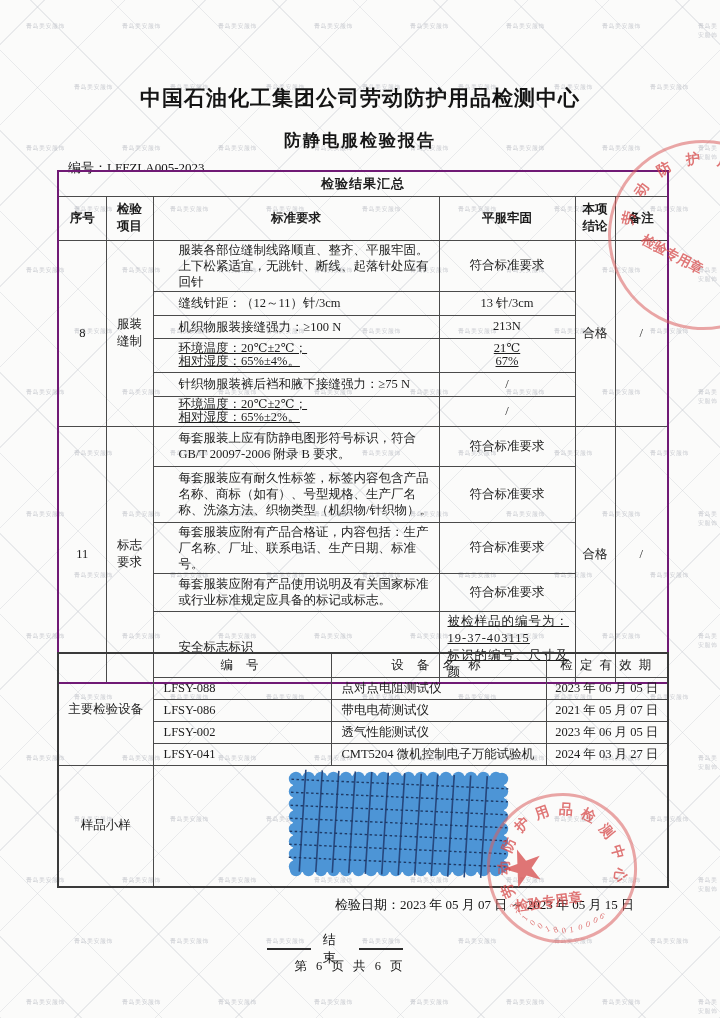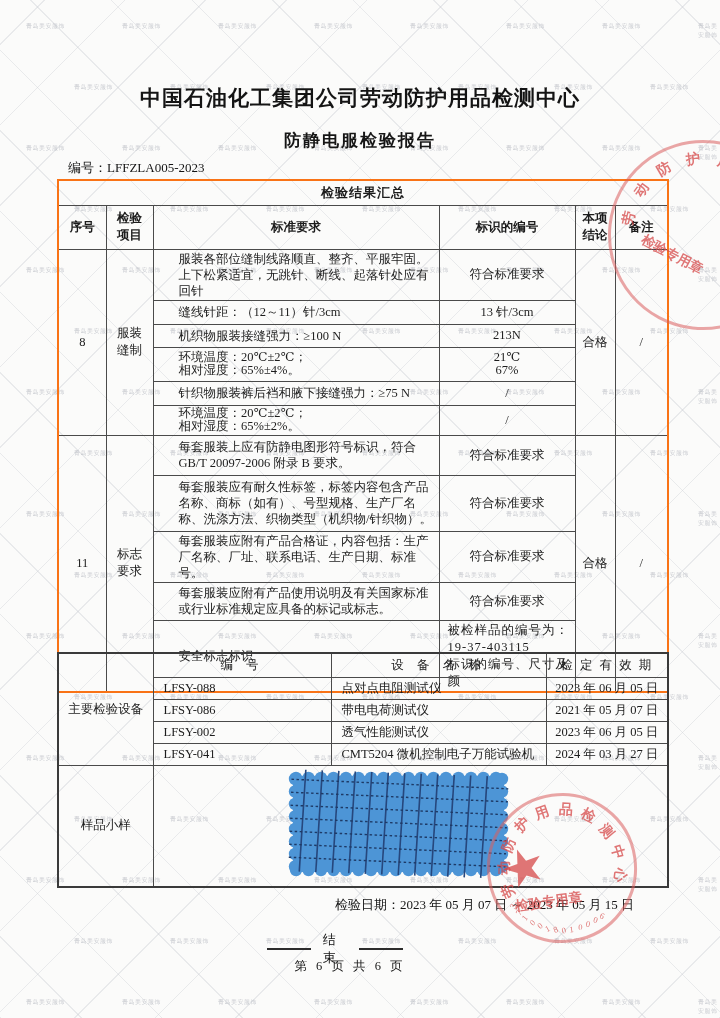--- a/index.html
+++ b/index.html
@@ -20,26 +20,26 @@
   .title{position:absolute;left:0;top:84px;width:720px;text-align:center;
          font-size:21px;font-weight:bold;letter-spacing:1px;color:#141414;}
   .subtitle{position:absolute;left:0;top:129px;width:720px;text-align:center;
          font-size:17px;font-weight:bold;letter-spacing:2px;color:#161616;
          font-family:"Liberation Sans","DejaVu Sans",sans-serif;}
   .repno{position:absolute;left:68px;top:159px;font-size:13px;color:#141414;}
 
   table{border-collapse:collapse;table-layout:fixed;background:transparent;}
   td{border:1px solid #4a4a4a;font-size:12.5px;vertical-align:middle;
      padding:1px 5px;overflow:hidden;color:#1c1c1c;}
-  .maintbl{position:absolute;left:57px;top:179px;width:610px;border:2px solid #f97316;}
+  .maintbl{position:absolute;left:57px;top:170px;width:610px;border:2px solid #701a75;}
   .eqtbl{position:absolute;left:57px;top:652px;width:610px;border:2px solid #3a3a3a;}
   .tc{text-align:center;}
   .req{ text-align:left;line-height:16px;padding-left:25px;padding-right:6px;}
   .tight{line-height:13.5px;}
-  .preline{white-space:pre-line;}
+  .preline{white-space:pre-line;text-decoration:underline;}
   .hdr{font-weight:bold;text-align:center;font-size:12.5px;}
   .ttl{font-weight:bold;text-align:center;font-size:13px;letter-spacing:1px;}
   .w2em{display:inline-block;width:2em;line-height:17px;text-align:center;}
   .res5{text-align:left;line-height:17px;letter-spacing:1px;padding-left:8px;}
   .lsp{letter-spacing:5px;font-weight:normal;}
   .eqcell{padding-left:10px;}
 
   .samplecell{position:relative;}
   .swatch{position:absolute;left:132px;top:3px;}
 
@@ -205,21 +205,21 @@
           <col style="width:53px">
       </colgroup>
       <tbody>
           <tr style="height:25px">
         <td colspan="6" class="ttl">检验结果汇总</td>
       </tr>
       <tr style="height:44px">
         <td class="hdr">序号</td>
         <td class="hdr"><span class="w2em">检验项目</span></td>
         <td class="hdr">标准要求</td>
-        <td class="hdr">标识的编号</td>
+        <td class="hdr">平服牢固</td>
         <td class="hdr"><span class="w2em">本项结论</span></td>
         <td class="hdr">备注</td>
       </tr>
 
       <tr style="height:44px">
         <td rowspan="6" class="tc">8</td>
         <td rowspan="6" class="tc"><span class="w2em">服装缝制</span></td>
         <td class="req">服装各部位缝制线路顺直、整齐、平服牢固。上下松紧适宜，无跳针、断线、起落针处应有回针</td>
         <td class="tc">符合标准要求</td>
         <td rowspan="6" class="tc">合格</td>

